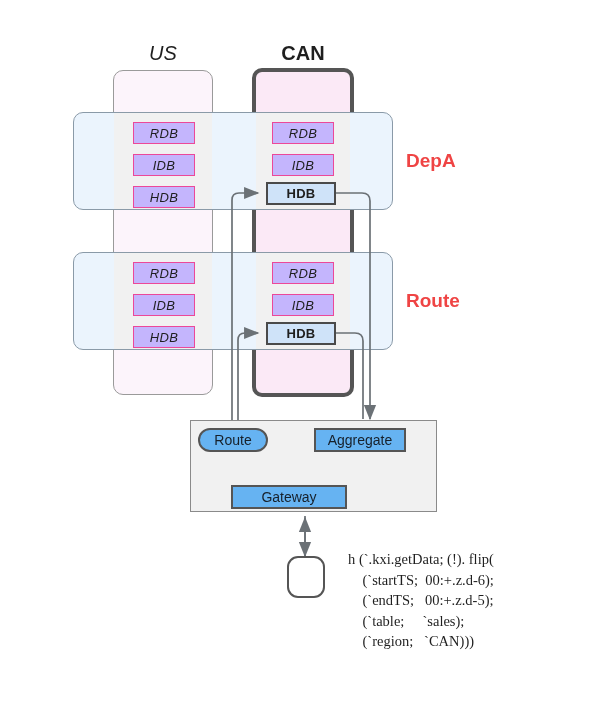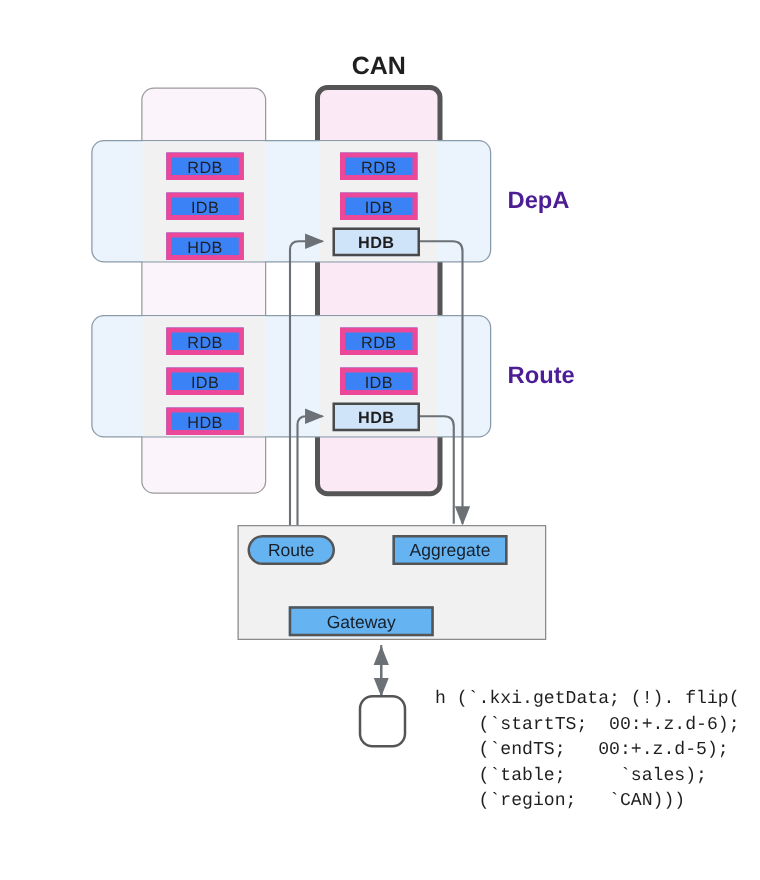--- a/index.html
+++ b/index.html
@@ -63,38 +63,39 @@
     position: absolute;
     background: #ebf4fd;
     border: 1px solid #8a9aa8;
     border-radius: 10px;
     box-sizing: border-box;
   }
   .dept-label {
     position: absolute;
     font-size: 19px;
     font-weight: bold;
-    color: #4c1d95;
+    color: #ef4444;
     white-space: nowrap;
   }
 
   
   .cell {
     position: absolute;
     background: #f1f1f1;
     box-sizing: border-box;
   }
 
   
   .db-box {
     position: absolute;
     box-sizing: border-box;
-    background: #3b82f6;
-    border: 4px solid #ec4899;
+    background: #c4b5fd;
+    border: 1px solid #ec4899;
     font-size: 13px;
+    font-style: italic;
     color: #1f1f1f;
     display: flex;
     align-items: center;
     justify-content: center;
     letter-spacing: 0.3px;
   }
   .db-box.hdb-active {
     background: #cfe3f9;
     border: 2px solid #4a4a4a;
     font-style: normal;
@@ -129,32 +130,33 @@
     border-radius: 11px;
   }
 
   
   .code-block {
     position: absolute;
     font-size: 14.5px;
     line-height: 20.5px;
     color: #1f1f1f;
     white-space: pre;
-    font-family: Liberation Mono, monospace;
+    font-family: Liberation Serif, serif;
   }
 </style>
 </head>
 <body>
 
 <div id="diagram-root">
 
   <div class="region-col us" style="left:113px; top:70px; width:100px; height:325px;"></div>
 
   <div class="region-col can" style="left:252px; top:68px; width:102px; height:329px;"></div>
 
+  <div class="region-label us-label" style="left:113px; top:42px; width:100px;">US</div>
   <div class="region-label can-label" style="left:252px; top:42px; width:102px;">CAN</div>
 
   <div class="dept-band" style="left:73px; top:112px; width:320px; height:98px;"></div>
   <div class="dept-band" style="left:73px; top:252px; width:320px; height:98px;"></div>
 
   <div class="dept-label" style="left:406px; top:150px;">DepA</div>
   <div class="dept-label" style="left:406px; top:290px;">Route</div>
 
   <div class="cell" style="left:114px; top:113px; width:98px; height:96px;"></div>
   <div class="cell" style="left:256px; top:113px; width:94px; height:96px;"></div>

